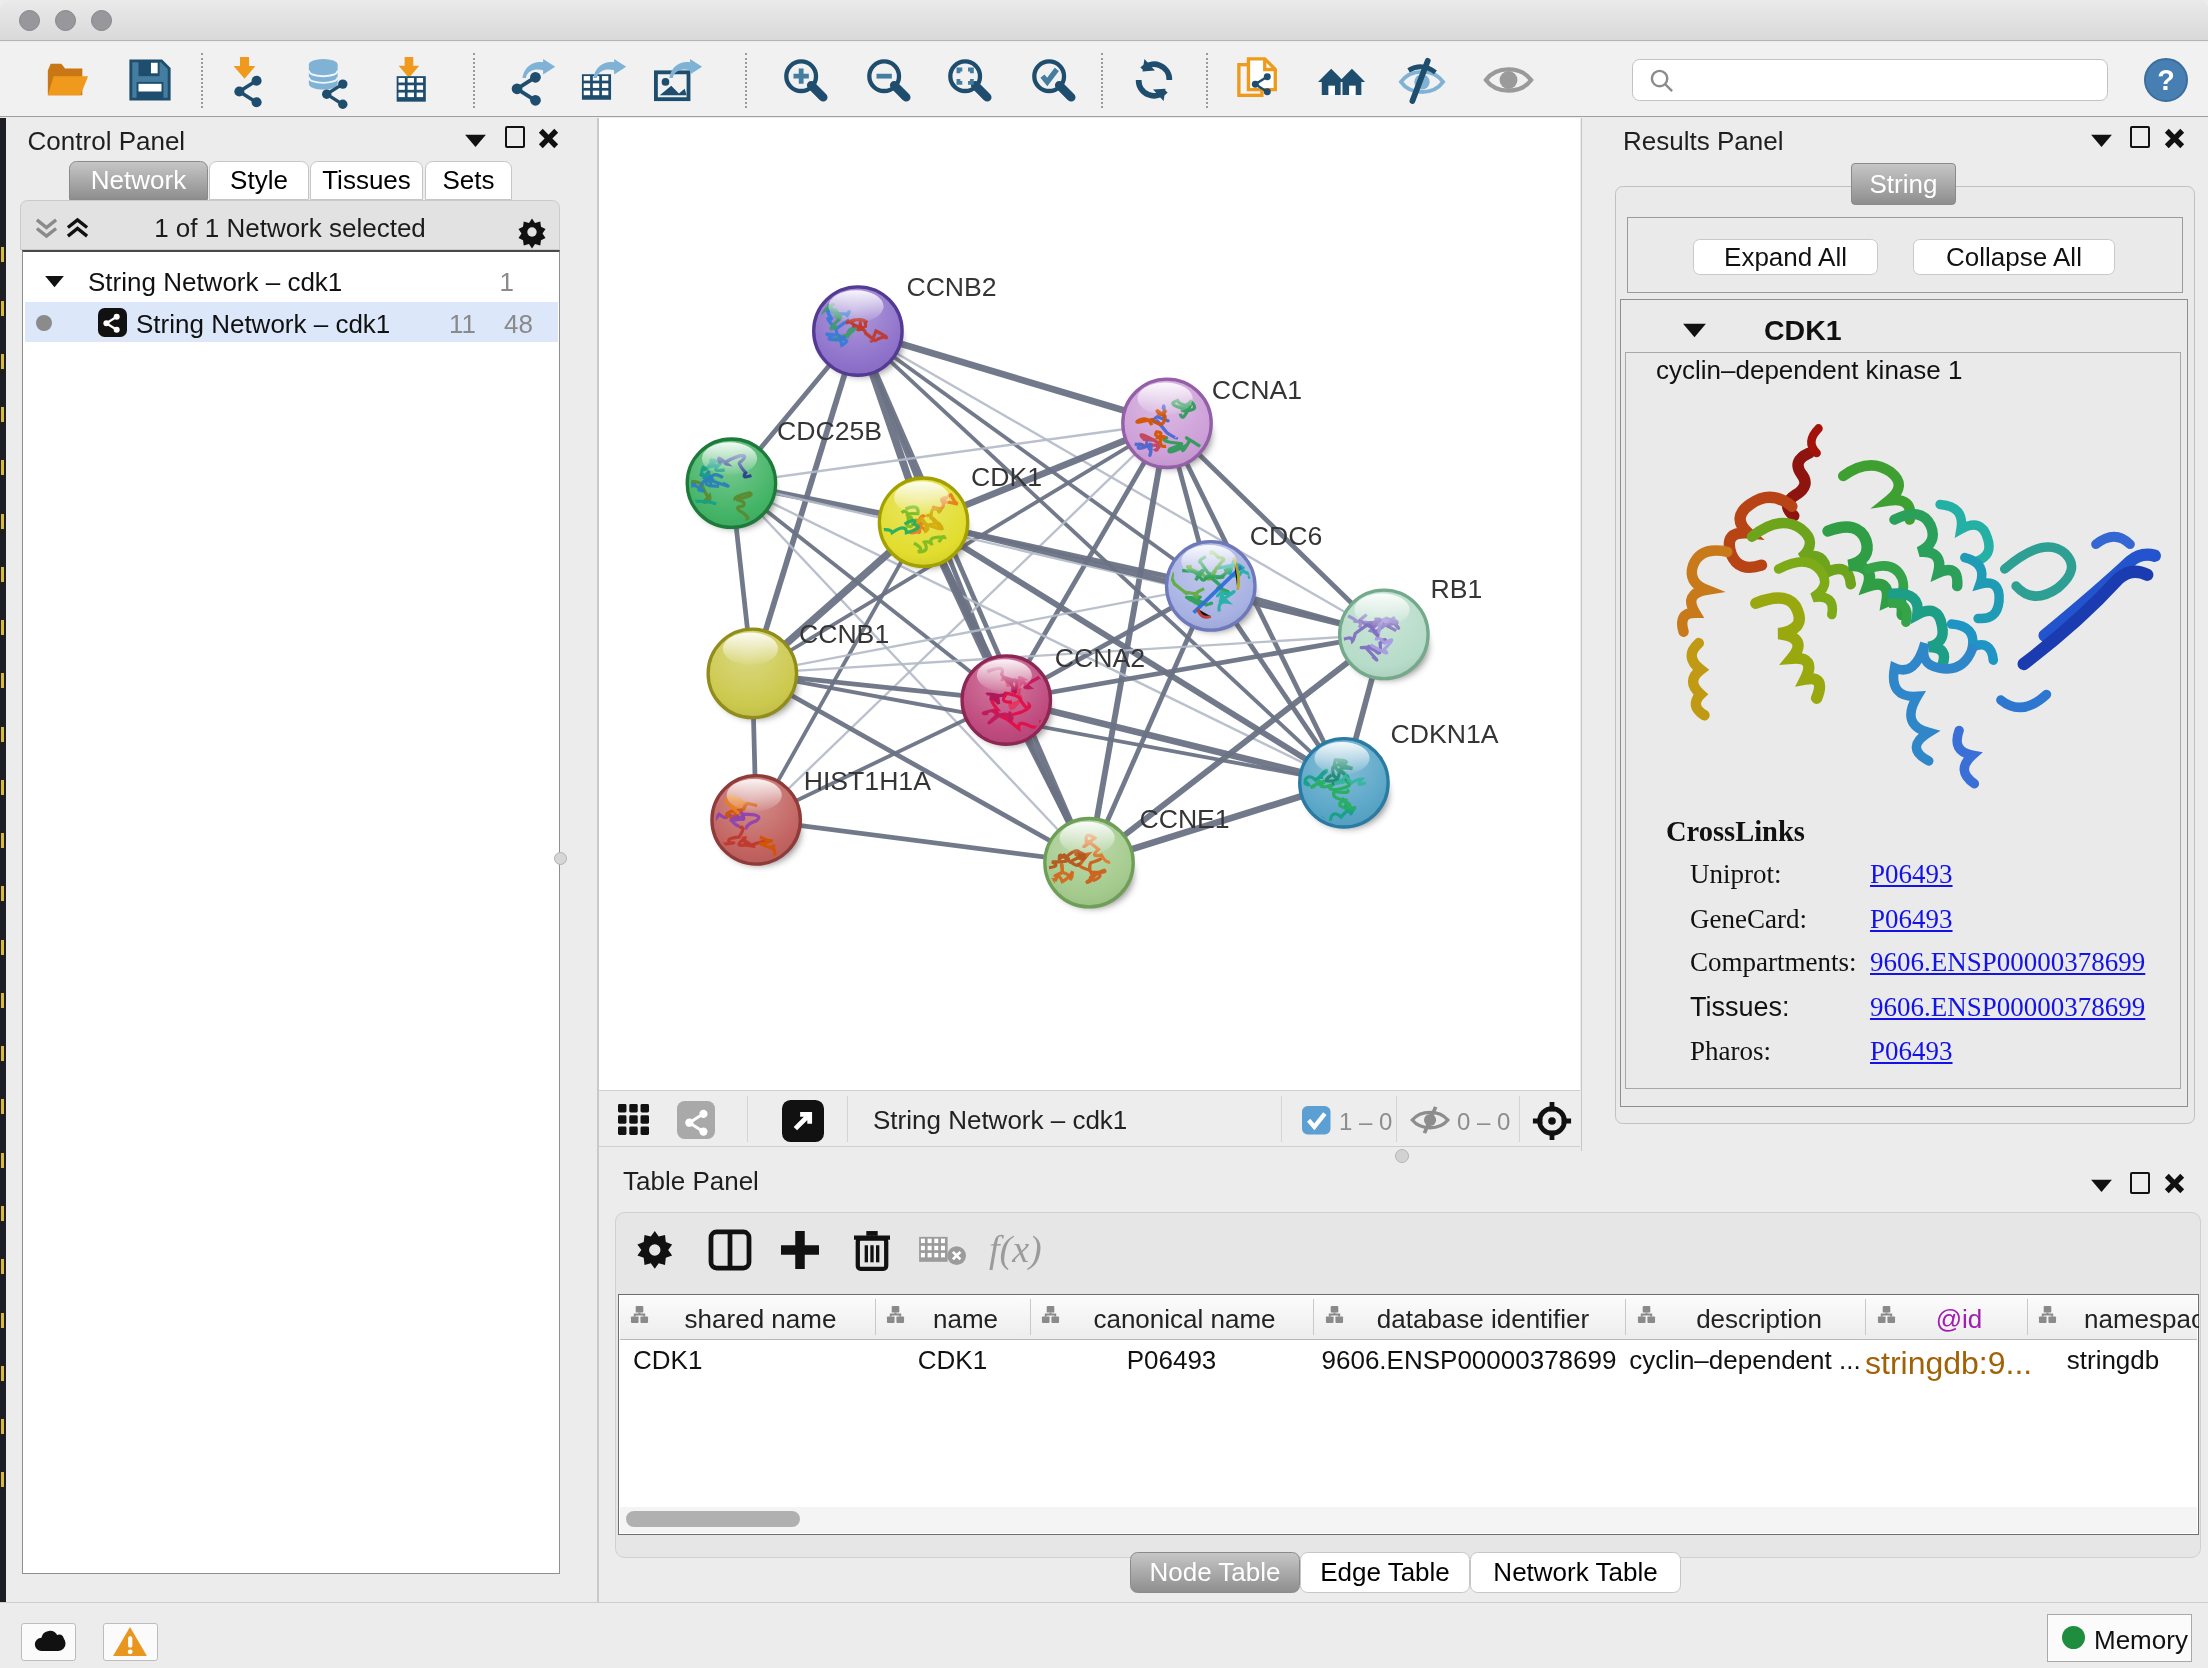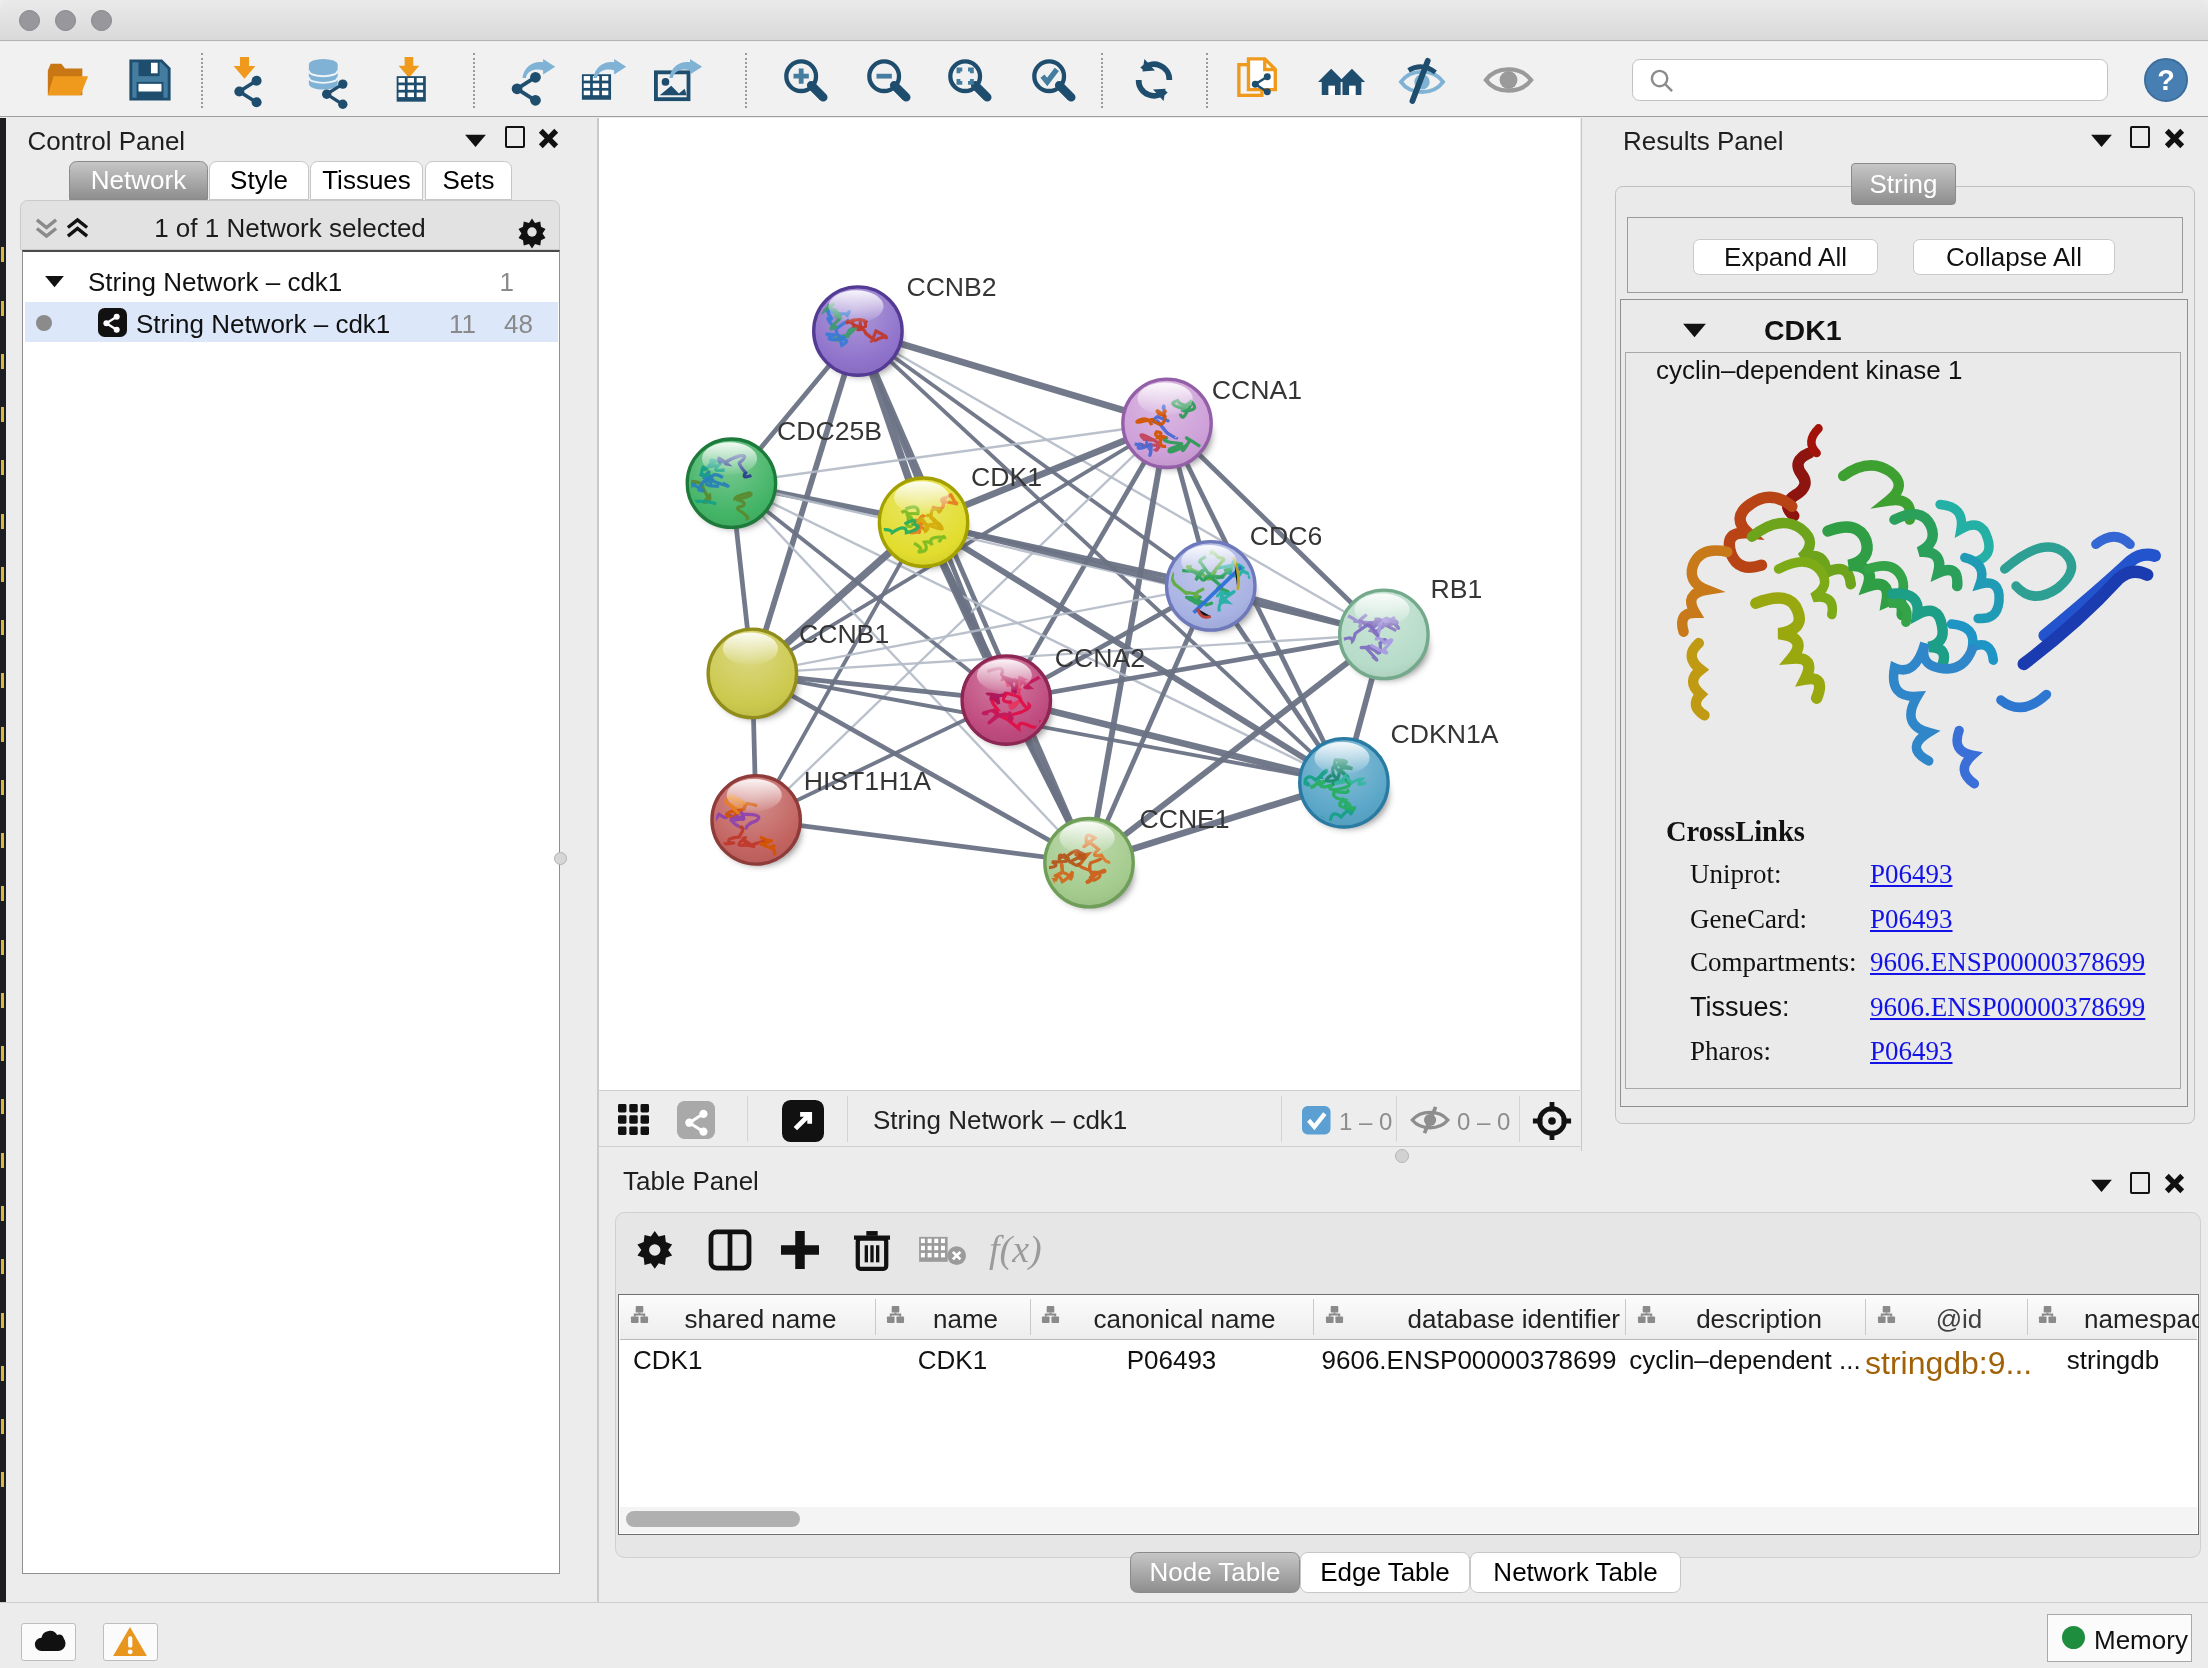--- a/index.html
+++ b/index.html
@@ -774,41 +774,41 @@
     <div class="txt" style="left:1062px;width:245px;top:1304px;text-align:center;font-size:26px;color:#222">canonical name</div>
     <div class="abs" style="left:1313px;top:1299px;height:36px;border-left:1.9px solid #c9c9c9"></div>
     <svg class="abs" style="left:1325px;top:1305px" width="19" height="19" viewBox="0 0 18 20">
       <g fill="#8a8a8a">
         <rect x="5" y="1" width="8" height="7" rx="1"></rect>
         <rect x="0" y="12" width="8" height="7" rx="1"></rect>
         <rect x="10" y="12" width="8" height="7" rx="1"></rect>
         <path d="M9 8 V10 M4 12 V10 H14 V12" stroke="#8a8a8a" fill="none" stroke-width="2"></path>
       </g>
     </svg>
-    <div class="txt" style="left:1346px;width:274px;top:1304px;text-align:right;font-size:26px;color:#222">database identifier</div>
+    <div class="txt" style="left:1346px;width:274px;top:1304px;text-align:center;font-size:26px;color:#222">database identifier</div>
     <div class="abs" style="left:1625px;top:1299px;height:36px;border-left:1.9px solid #c9c9c9"></div>
     <svg class="abs" style="left:1637px;top:1305px" width="19" height="19" viewBox="0 0 18 20">
       <g fill="#8a8a8a">
         <rect x="5" y="1" width="8" height="7" rx="1"></rect>
         <rect x="0" y="12" width="8" height="7" rx="1"></rect>
         <rect x="10" y="12" width="8" height="7" rx="1"></rect>
         <path d="M9 8 V10 M4 12 V10 H14 V12" stroke="#8a8a8a" fill="none" stroke-width="2"></path>
       </g>
     </svg>
     <div class="txt" style="left:1658px;width:202px;top:1304px;text-align:center;font-size:26px;color:#222">description</div>
     <div class="abs" style="left:1865px;top:1299px;height:36px;border-left:1.9px solid #c9c9c9"></div>
     <svg class="abs" style="left:1877px;top:1305px" width="19" height="19" viewBox="0 0 18 20">
       <g fill="#8a8a8a">
         <rect x="5" y="1" width="8" height="7" rx="1"></rect>
         <rect x="0" y="12" width="8" height="7" rx="1"></rect>
         <rect x="10" y="12" width="8" height="7" rx="1"></rect>
         <path d="M9 8 V10 M4 12 V10 H14 V12" stroke="#8a8a8a" fill="none" stroke-width="2"></path>
       </g>
     </svg>
-    <div class="txt" style="left:1897px;width:124px;top:1304px;text-align:center;font-size:26px;color:#404040">@id</div>
+    <div class="txt" style="left:1897px;width:124px;top:1304px;text-align:center;font-size:26px;color:#a21caf">@id</div>
     <div class="abs" style="left:2027px;top:1299px;height:36px;border-left:1.9px solid #c9c9c9"></div>
     <svg class="abs" style="left:2038px;top:1305px" width="19" height="19" viewBox="0 0 18 20">
       <g fill="#8a8a8a">
         <rect x="5" y="1" width="8" height="7" rx="1"></rect>
         <rect x="0" y="12" width="8" height="7" rx="1"></rect>
         <rect x="10" y="12" width="8" height="7" rx="1"></rect>
         <path d="M9 8 V10 M4 12 V10 H14 V12" stroke="#8a8a8a" fill="none" stroke-width="2"></path>
       </g>
     </svg>
     <div class="txt" style="left:2084px;width:115px;top:1304px;overflow:hidden;font-size:26px;color:#222">namespace</div>

